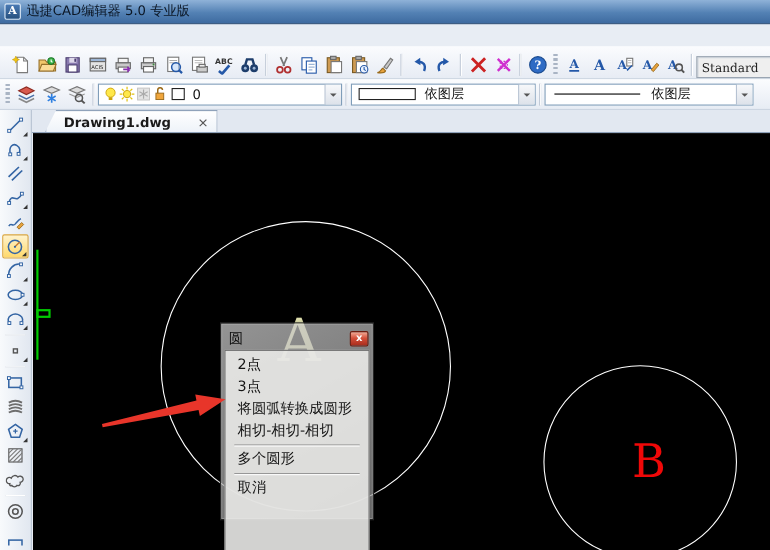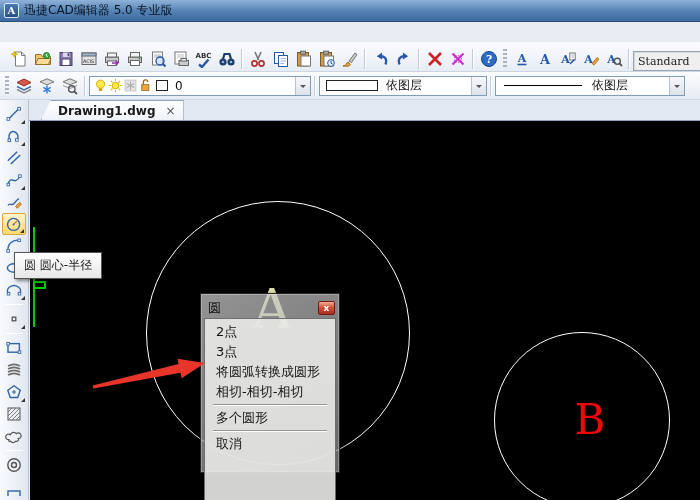--- a/index.html
+++ b/index.html
@@ -45,21 +45,21 @@
   .std { width:84px; height:20px; background:#efefef; border:1px solid #9aa5b2;
     box-shadow:inset 1px 1px 0 #cfd6de; font-family:"DejaVu Serif",serif; font-size:11px;
     display:flex; align-items:center; padding-left:4px; color:#222; flex-shrink:0; }
 
   
   .tabbar { position:absolute; left:29px; top:100px; width:671px; height:21px;
     background:#e2e8f1; border-bottom:1px solid #8fa2ba; display:flex; align-items:flex-end; }
   .tab { height:20px; margin-left:12px; padding:0 7px 0 16px;
     background:linear-gradient(#ffffff,#eef3f9); border:1px solid #8fa2ba; border-bottom:none;
     clip-path:polygon(10px 0, 100% 0, 100% 100%, 0 100%);
-    display:flex; align-items:center; gap:10px; font-size:12px; font-weight:bold; color:#1a1a1a; }
+    display:flex; align-items:center; gap:24px; font-size:12px; font-weight:bold; color:#1a1a1a; }
   .tab-close { font-size:12px; font-weight:normal; color:#555; }
 
   
   .lefttb { position:absolute; left:0; top:100px; width:29px; height:400px;
     background:linear-gradient(90deg,#f8fafc,#e1e7f0); border-right:1px solid #b6c2d2;
     display:flex; flex-direction:column; align-items:center; padding-top:3px; overflow:hidden; }
   .lbtn { width:24px; height:22px; display:grid; place-items:center; position:relative; flex-shrink:0; }
   .lbtn.active { background:linear-gradient(#fff3cd,#ffd96b); border:1px solid #dca73e; border-radius:2px; }
   .lbtn.flyout::after { content:""; position:absolute; right:1px; bottom:1px;
     border-left:4px solid transparent; border-bottom:4px solid #333; }
@@ -535,14 +535,13 @@
       <div class="circle" style="left: 464px; top: 211px; height: 176px; width: 176px;"></div>
       <div class="clabel" style="left: 242px; top: 189px; color: rgb(233, 233, 181); font-size: 54px;">A</div>
       <div class="clabel" style="left: 560px; top: 299px; color: rgb(240, 8, 8); font-size: 42px;">B</div>
       <div class="gmark" style="left: 3px; top: 106px; width: 2px; height: 100px; background: rgb(0, 204, 0);"></div>
       <div class="gmark" style="left: 3px; top: 160px; width: 13px; height: 8px; border: 2px solid rgb(0, 204, 0);"></div>
       <div class="overlay"><svg width="670" height="379" viewBox="0 0 670 379">
           <polygon points="62.7,264.5 148.6,243.0 147.5,237.7 175.0,242.0 151.7,257.2 150.5,251.8 63.3,267.5" fill="#e8352a"></polygon>
         </svg></div>
     </div>
 
-  <div class="tooltip">圆 圆心-半径</div>
 </div>
 
 </body></html>

